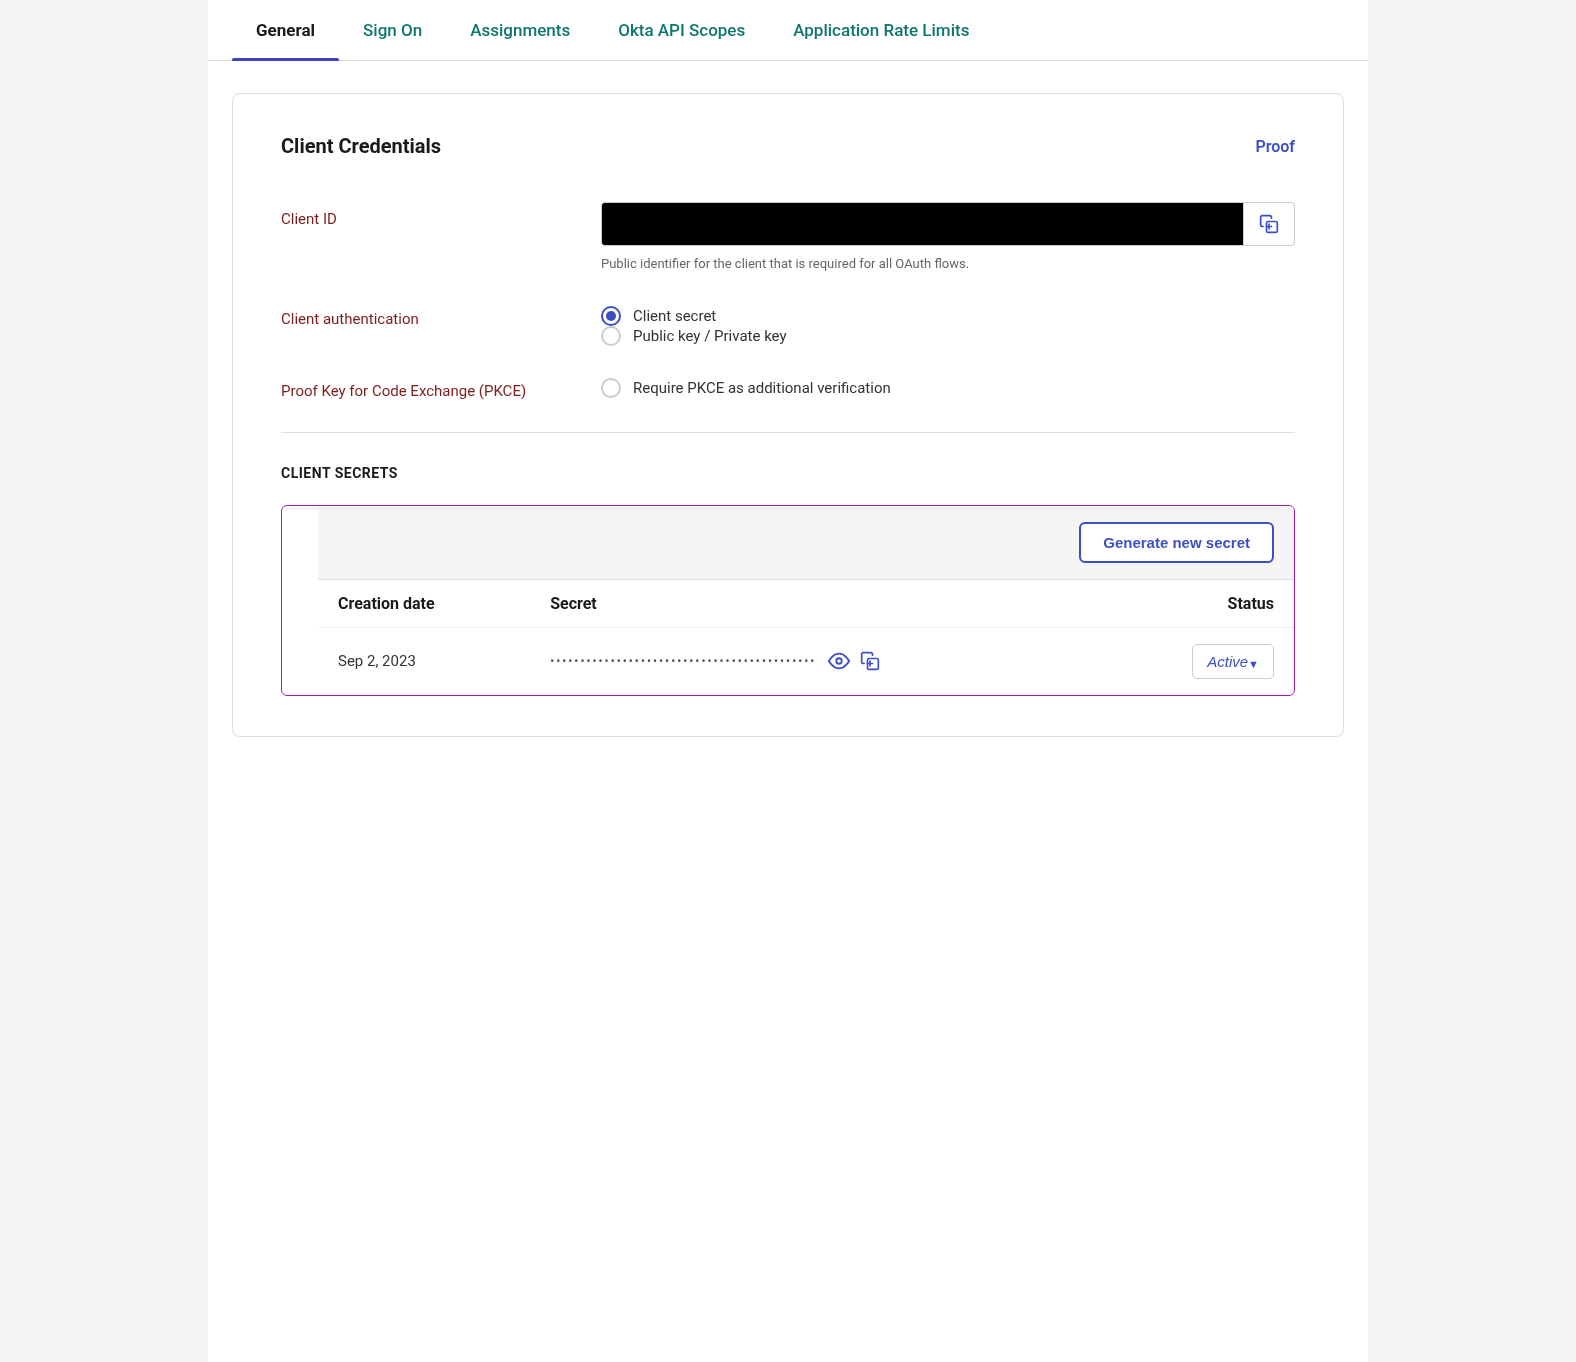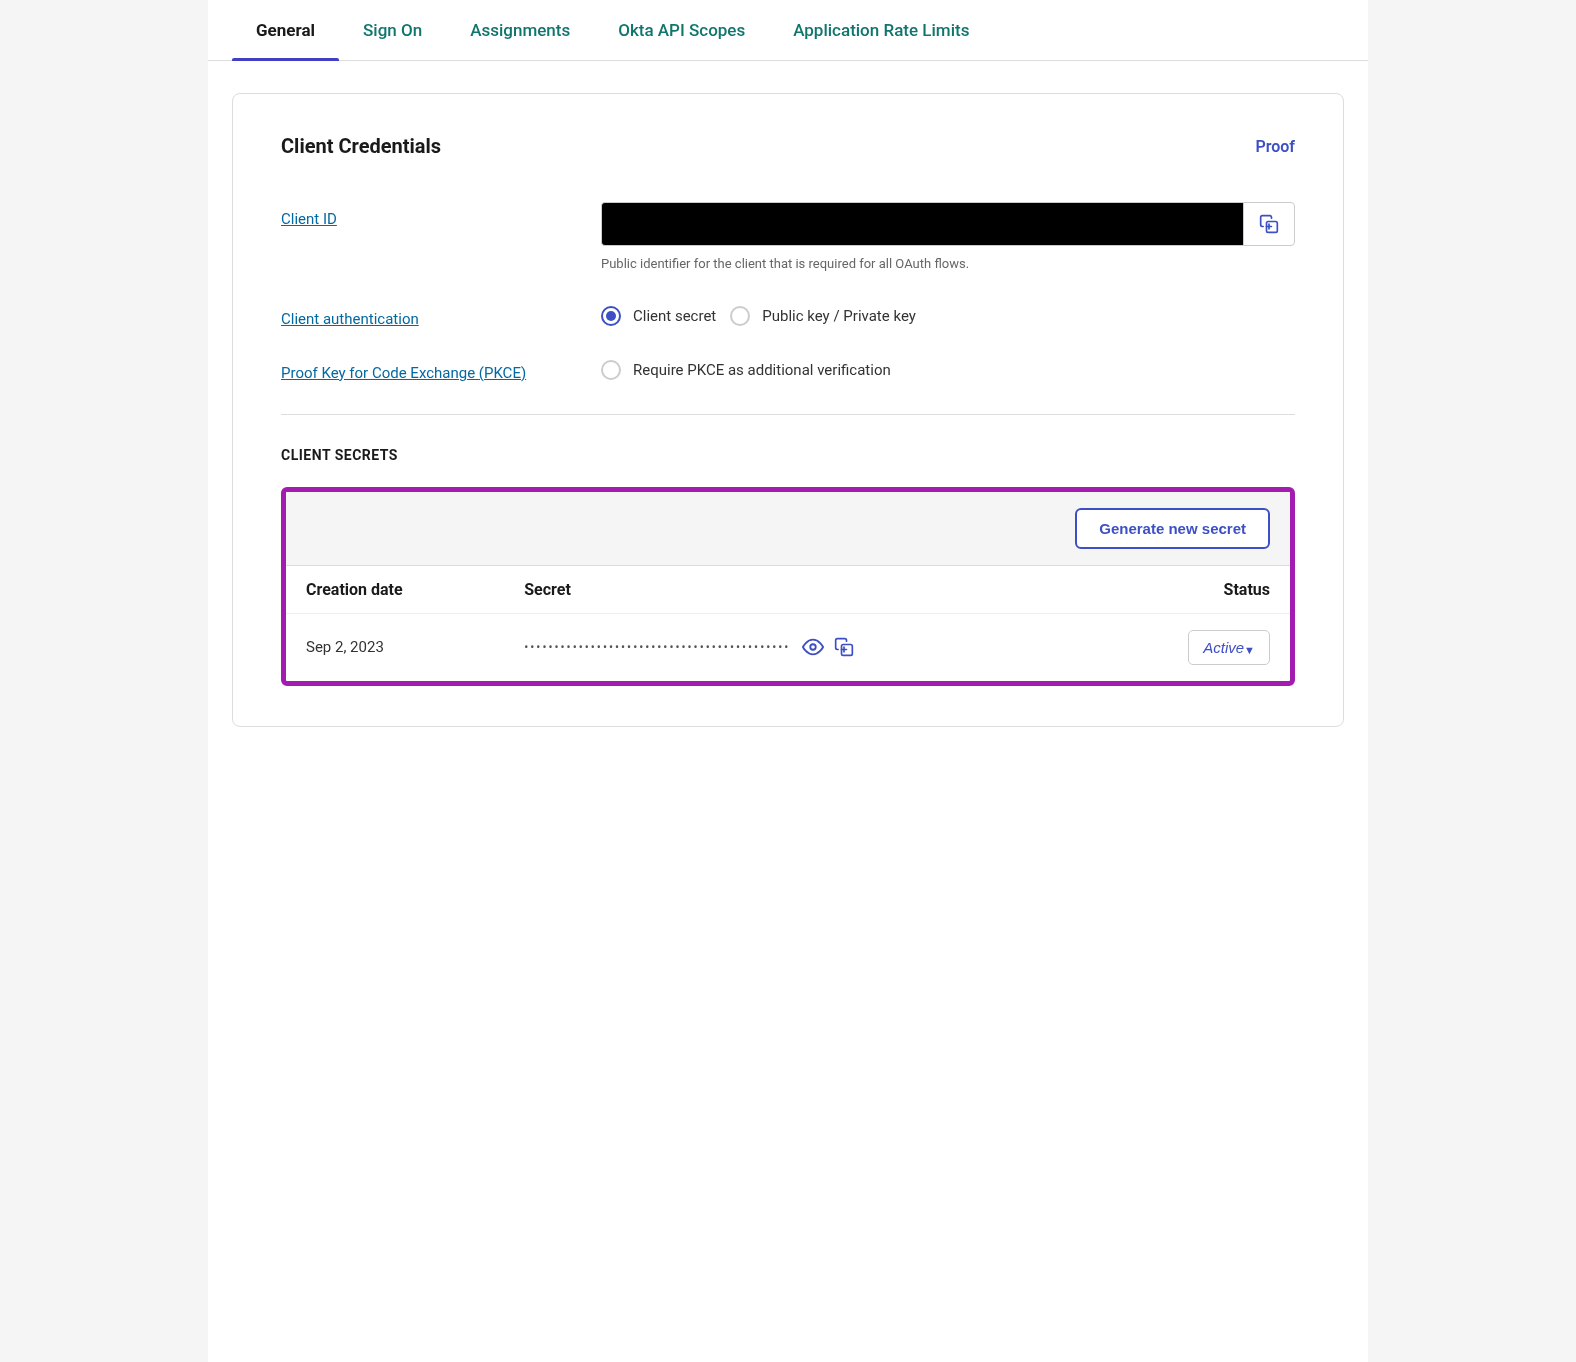--- a/index.html
+++ b/index.html
@@ -91,23 +91,22 @@
     .form-row {
       display: flex;
       align-items: flex-start;
       margin-bottom: 28px;
     }
 
     .form-label {
       width: 320px;
       min-width: 320px;
       font-size: 15px;
-      color: #0369a1;
+      color: #7f1d1d;
       padding-top: 8px;
-      text-decoration: underline;
     }
 
     .form-control {
       flex: 1;
     }
 
     
     .client-id-wrapper {
       display: flex;
       align-items: center;
@@ -147,22 +146,21 @@
     .field-description {
       font-size: 13px;
       color: #666;
       line-height: 1.5;
       max-width: 420px;
     }
 
     
     .radio-group {
       display: flex;
-      flex-direction: row;
-      gap: 14px;
+      flex-direction: column;
       padding-top: 4px;
     }
 
     .radio-option {
       display: flex;
       align-items: center;
       gap: 12px;
       cursor: pointer;
     }
 
@@ -230,23 +228,24 @@
       font-size: 14px;
       font-weight: 700;
       color: #1a1a1a;
       letter-spacing: 0.5px;
       text-transform: uppercase;
       margin-bottom: 24px;
     }
 
     
     .secrets-table-container {
-      border: 5px solid #a21caf;
+      border: 1px solid #a21caf;
       border-radius: 6px;
       overflow: hidden;
+      padding-left: 36px;
     }
 
     .secrets-toolbar {
       background: #f5f5f5;
       padding: 16px 20px;
       display: flex;
       justify-content: flex-end;
       border-bottom: 1px solid #ddd;
     }
 

